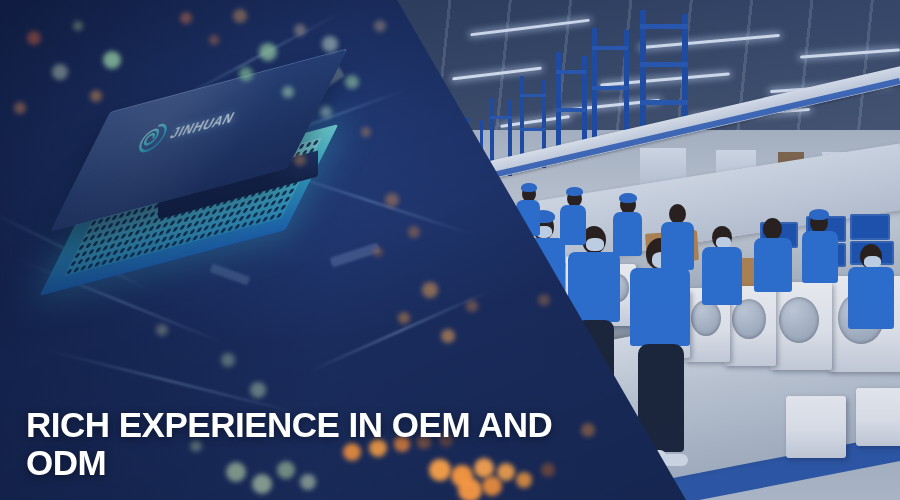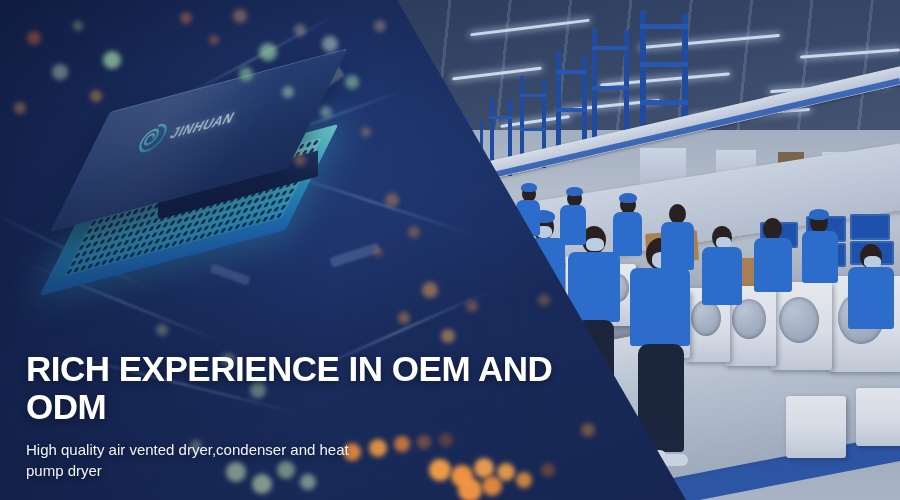--- a/index.html
+++ b/index.html
@@ -468,16 +468,15 @@
         <div class="bokeh" style="left: 277px; top: 461px; width: 18px; height: 18px; background: rgb(176, 208, 160); opacity: 0.58;"></div>
         <div class="bokeh" style="left: 300px; top: 474px; width: 16px; height: 16px; background: rgb(200, 224, 184); opacity: 0.55;"></div>
         <div class="bokeh" style="left: 190px; top: 440px; width: 12px; height: 12px; background: rgb(168, 200, 156); opacity: 0.4;"></div>
         <div class="bokeh" style="left: 538px; top: 294px; width: 12px; height: 12px; background: rgb(192, 122, 68); opacity: 0.42;"></div>
         <div class="bokeh" style="left: 581px; top: 423px; width: 14px; height: 14px; background: rgb(208, 132, 60); opacity: 0.48;"></div>
       </div>
   </div>
 
   <div class="copy">
     <div class="headline2">RICH EXPERIENCE IN OEM AND ODM</div>
-    <div class="subcopy">High quality air vented dryer,condenser and heat pump dryer</div>
   </div>
 
 </div>
 
 </body></html>

